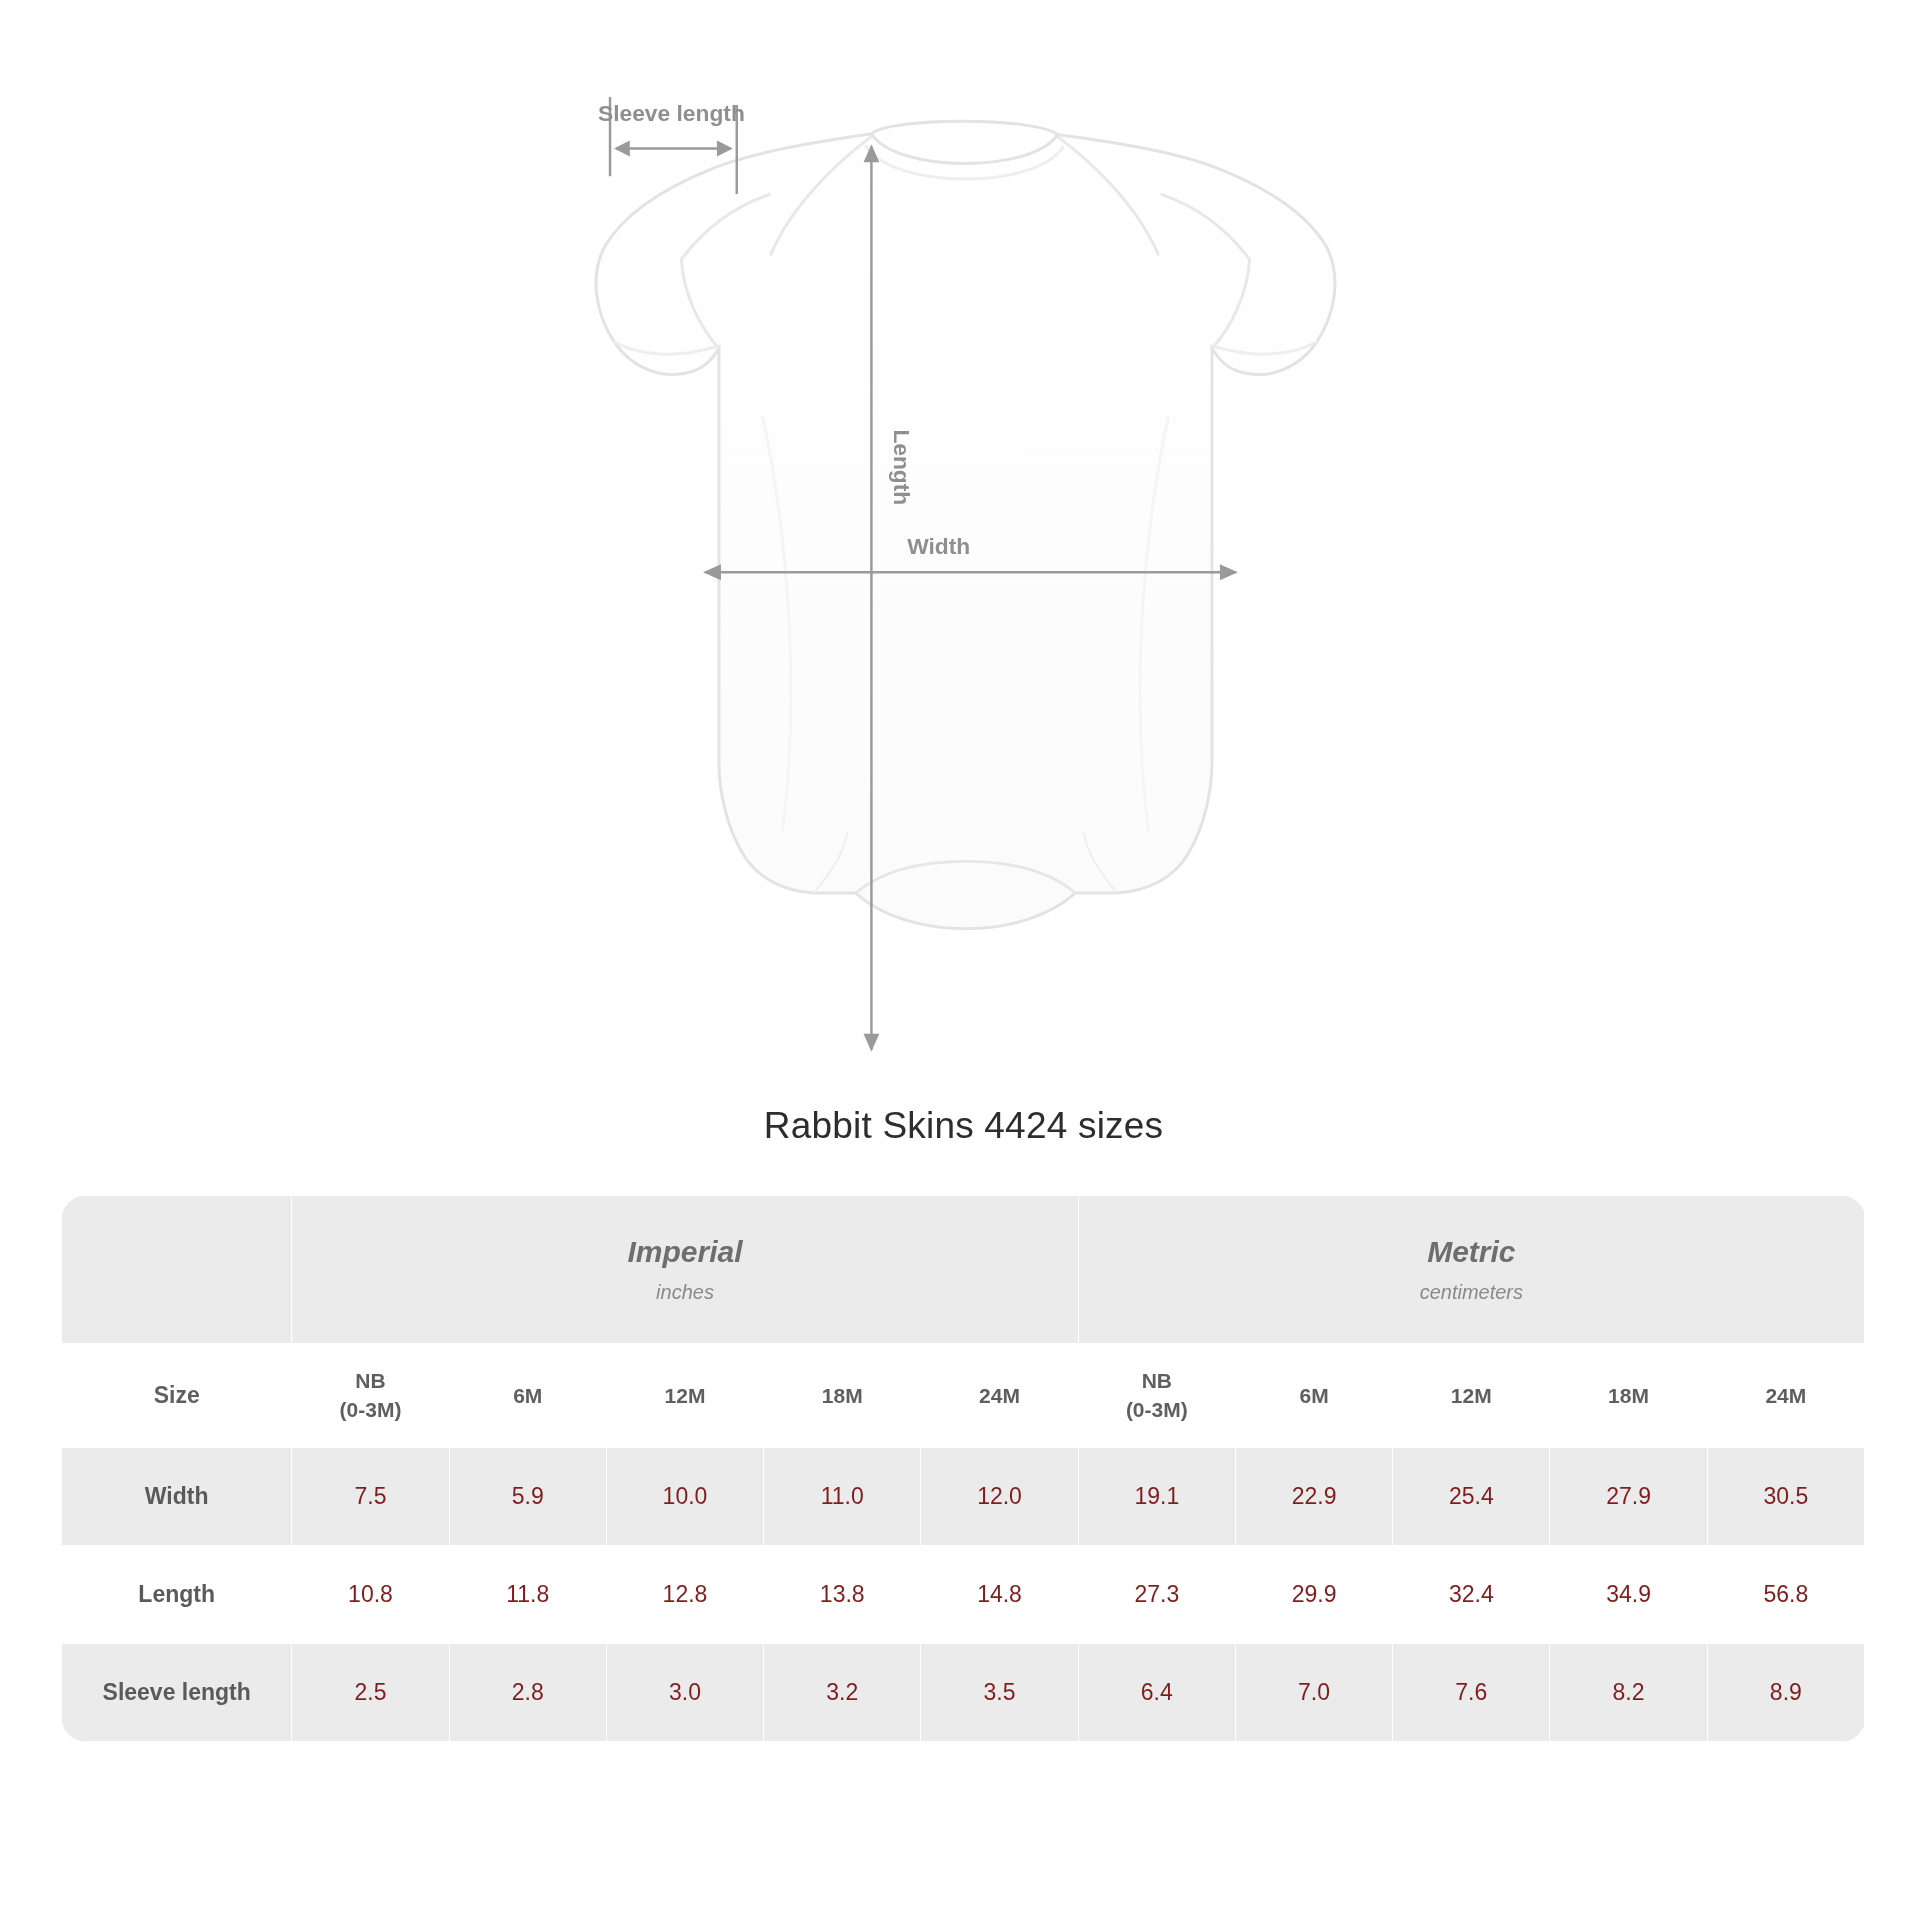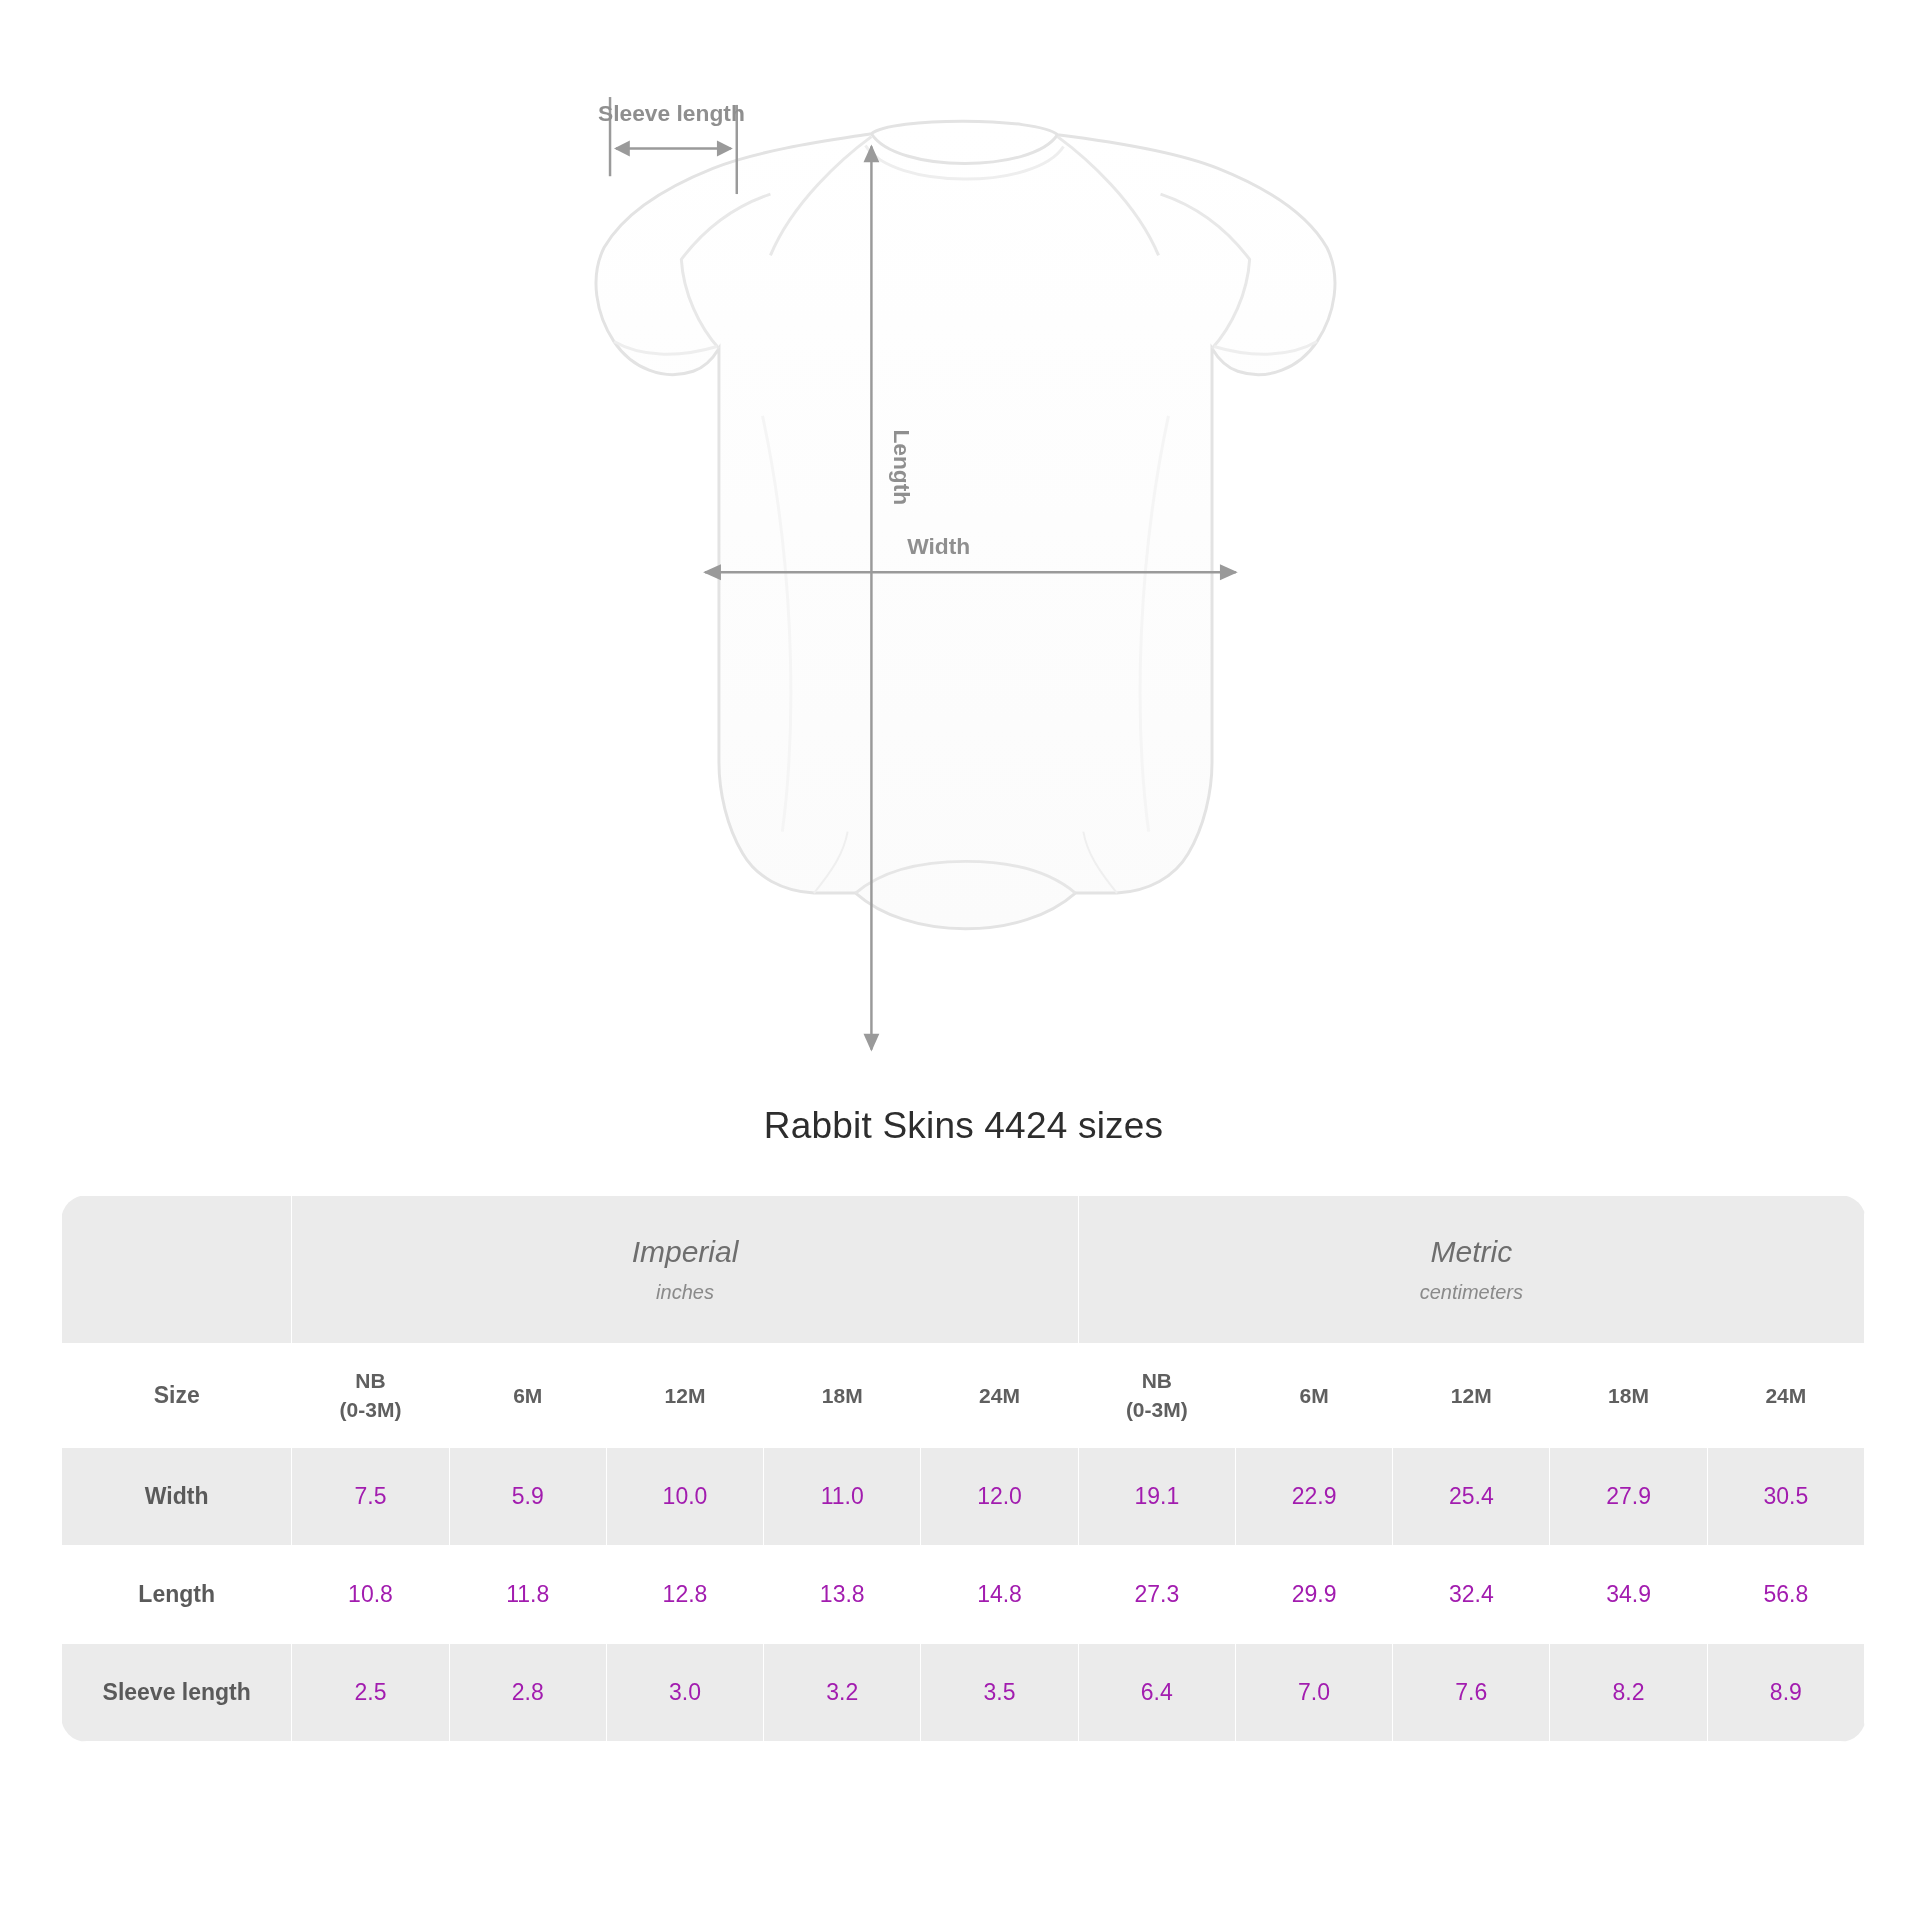--- a/index.html
+++ b/index.html
@@ -68,21 +68,21 @@
     vertical-align: middle;
   }
   
   .unit-band td {
     background: #ebebeb;
     height: 147px;
     padding: 0;
   }
   .unit-title {
     font-size: 30px;
-    font-weight: normal;
+    font-weight: bold;
     font-style: italic;
     color: #6e6e6e;
   }
   .unit-sub {
     font-size: 20px;
     font-style: italic;
     color: #8a8a8a;
     margin-top: 12px;
   }
   
@@ -100,21 +100,21 @@
   .hdr-sub {
     display: block;
     font-size: 21px;
     font-weight: bold;
     line-height: 1.35;
   }
   
   .data-row td {
     height: 95px;
     font-size: 23px;
-    color: #a21caf;
+    color: #7f1d1d;
   }
   .data-row.alt td { background: #ebebeb; }
   .data-row.plain td { background: #ffffff; }
   .data-row td.rowlabel {
     font-weight: bold;
     color: #5a5a5a;
     font-size: 23px;
   }
   col.c-label { width: 230px; }
   col.c-cell  { width: 157px; }

